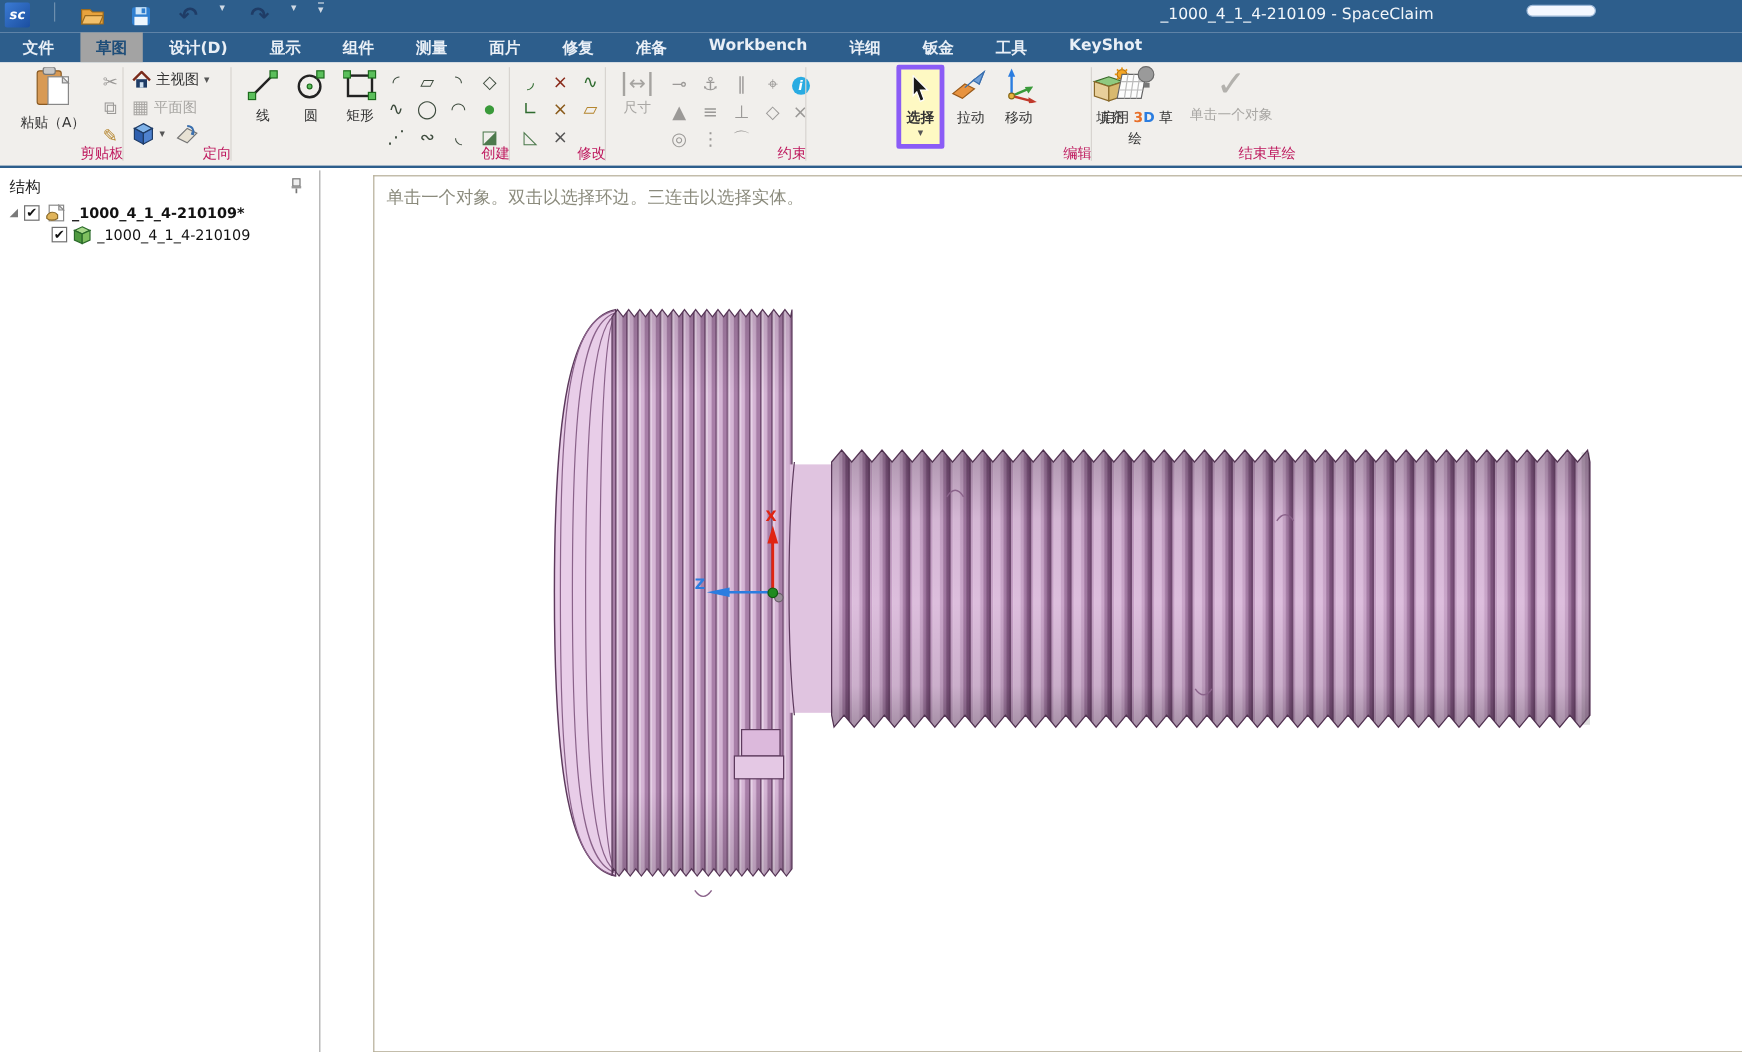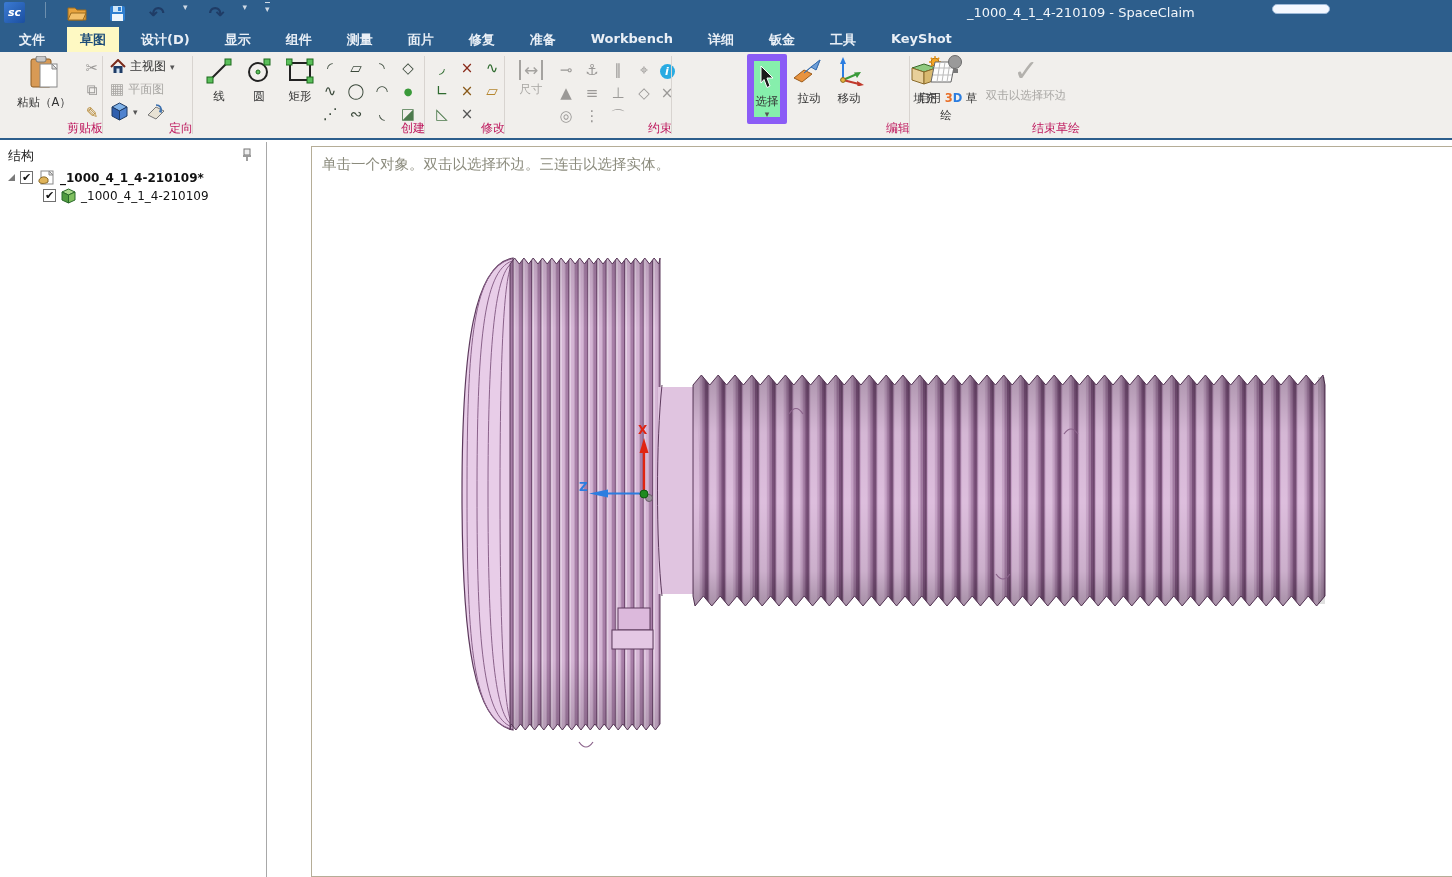--- a/index.html
+++ b/index.html
@@ -15,31 +15,31 @@
   .qat-btn { display:flex; align-items:center; justify-content:center; width:22px; height:22px; }
   .undo-glyph { color:#1f3c66; font-size:19px; font-weight:bold; line-height:1; }
   .mini-drop { color:#cfd9e4; font-size:9px; margin-left:-3px; }
   .qat-more { color:#cfd9e4; font-size:9px; border-top:1px solid #cfd9e4; padding-top:1px; }
   .title-text { position:absolute; left:967px; top:5px; color:#f2f6fa; font-size:13px; white-space:nowrap; }
   .title-pill { position:absolute; left:1272px; top:4px; width:58px; height:10px; background:#f4f8ff; border:1px solid #9db9d8; border-radius:5px; }
 
   
   .tabrow { position:absolute; left:0; top:27px; width:1452px; height:25px; background:#2d5e8c; display:flex; align-items:stretch; padding-left:6px; }
   .tab { color:#e9eff6; font-size:13px; padding:4px 13px 0 13px; margin-right:9px; white-space:nowrap; cursor:default;font-weight:bold; }
-  .tab.active { background:#fef9c3; color:#1f4e79; }
+  .tab.active { background:#a3a3a3; color:#1f4e79; }
 
   
   .ribbon { position:absolute; left:0; top:52px; width:1452px; height:88px; background:#f1efec; border-bottom:2px solid #2d5e8c; }
   .rgroup { position:absolute; top:0; height:86px; }
   .rgroup .gdiv { position:absolute; right:0; top:4px; bottom:4px; width:1px; background:#d8d4d0; }
   .glabel { position:absolute; bottom:1px; left:0; right:0; text-align:right; font-size:12px; color:#be185d; }
   .disabled-txt { color:#a8a6a3 !important; }
   .bigbtn { position:absolute; text-align:center; }
   .bigbtn .blabel { font-size:11.5px; color:#333; margin-top:2px; white-space:nowrap; }
-  .pressed { background:#86efac; border:7px solid #8b5cf6; border-radius:2px; }
+  .pressed { background:#fef9c3; border:4px solid #8b5cf6; border-radius:2px;font-weight:bold; }
   .small-ic { position:absolute; width:20px; height:20px; display:flex; align-items:center; justify-content:center; font-size:15px; color:#3c4a3c; }
   .small-ic.gray { color:#9b9997; }
   .small-ic.green { color:#3a9a3a; }
   .row-item { position:absolute; display:flex; align-items:center; gap:4px; font-size:12px; color:#333; white-space:nowrap; }
   .drop { font-size:9px; color:#555; }
   .info-badge { width:15px; height:15px; border-radius:50%; background:#29abe2; color:#fff; font-size:11px; font-style:italic; font-weight:bold; display:flex; align-items:center; justify-content:center; }
   .dimicon { display:inline-block; border-left:2px solid #a5a3a0; border-right:2px solid #a5a3a0; color:#a5a3a0; font-size:17px; padding:0 3px; line-height:20px; }
   .bigcheck { color:#b3b1ad; font-size:30px; line-height:30px; }
 
   
@@ -289,21 +289,21 @@
             <path d="M6 8 L26 8 L22 28 L2 28 Z" fill="#fdfdfd" stroke="#666"></path>
             <path d="M11 8 L8 28 M16 8 L13 28 M21 8 L18 28 M5 14 L24 14 M4 21 L23 21" stroke="#bbb" stroke-width="1"></path>
             <circle cx="26" cy="8" r="6.5" fill="#9a9a9a" stroke="#6a6a6a"></circle>
             <rect x="24" y="15" width="5" height="4" fill="#777"></rect>
           </svg>
         <div class="blabel"><span>启用 </span><span style="color:#e8702a;font-weight:bold;">3</span><span style="color:#2b7de0;font-weight:bold;">D</span><span> 草</span></div>
         <div class="blabel">绘</div>
       </div>
       <div class="bigbtn" style="left:66px;top:4px;width:100px;">
         <div class="bigcheck">✓</div>
-        <div class="blabel disabled-txt">双击以选择环边</div>
+        <div class="blabel disabled-txt">单击一个对象</div>
       </div>
       <div class="glabel">结束草绘</div>
     </div>
   </div>
 
   <div class="sidepanel">
     <div class="panel-title">结构</div>
     <div class="pin">
       <svg width="10" height="14" viewBox="0 0 10 14">
           <rect x="2" y="1" width="6" height="6" fill="#eee" stroke="#777"></rect>

